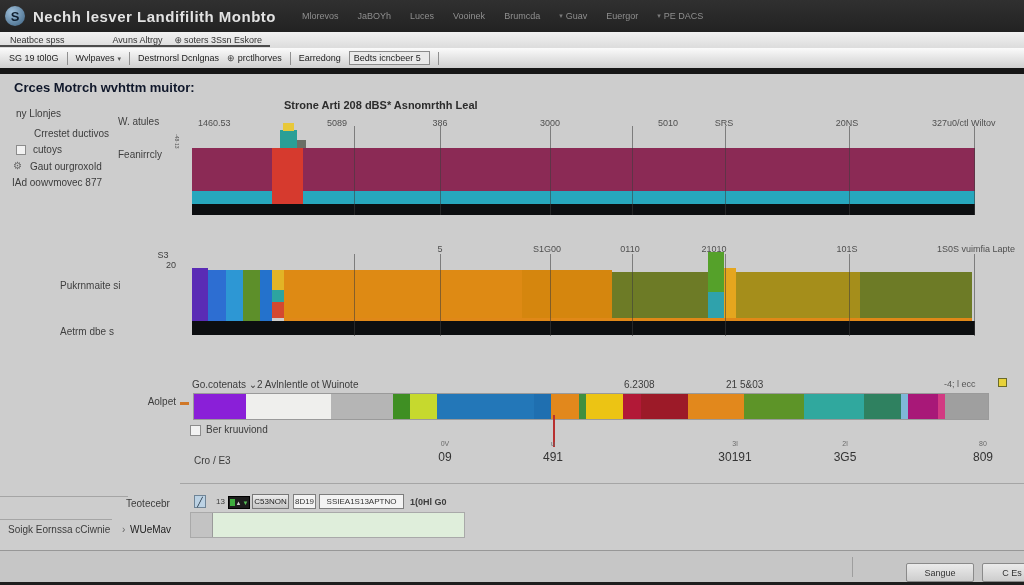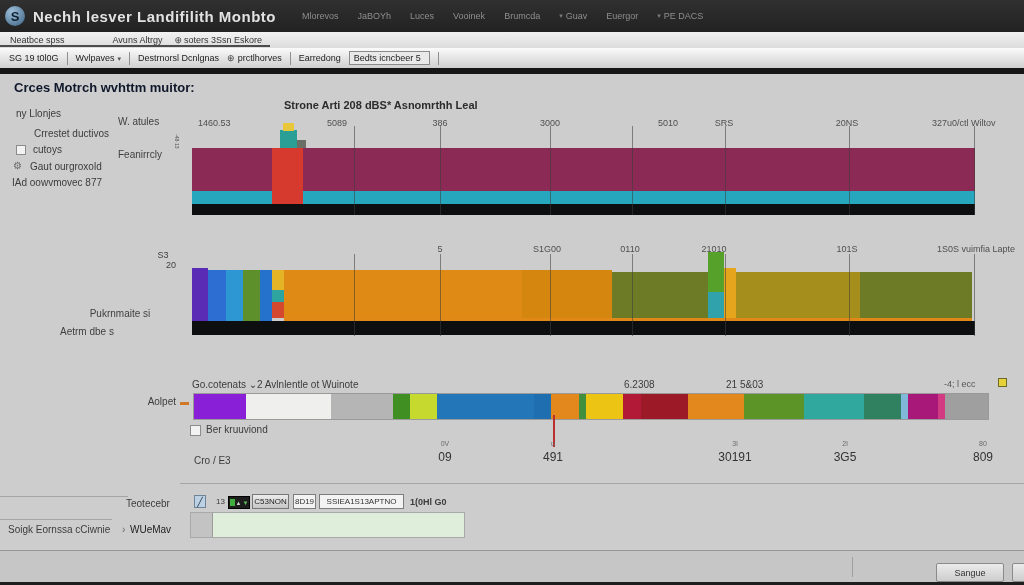--- a/index.html
+++ b/index.html
@@ -66,21 +66,21 @@
   #spin-box .tri2{font-size:6px;color:#57c057;line-height:6px;}
   .mini-btn{background:linear-gradient(#ececec,#c6c6c6);border:1px solid #777;font-size:8px;color:#222;
             display:flex;align-items:center;justify-content:center;box-sizing:border-box;}
   .mini-field{background:#f3f3f3;border:1px solid #7d7d7d;font-size:8px;color:#333;
               display:flex;align-items:center;justify-content:center;box-sizing:border-box;white-space:nowrap;overflow:hidden;}
   #green-bar{background:#dfeedb;border:1px solid #a9a9a9;box-sizing:border-box;}
   #green-bar .block{position:absolute;left:0;top:0;width:22px;height:100%;background:#c3c3c3;border-right:1px solid #9a9a9a;box-sizing:border-box;}
   
   #footer{left:0;top:550px;width:1024px;height:32px;background:#c6c6c6;border-top:1px solid #979797;box-sizing:border-box;}
   .footer-btn{background:linear-gradient(#ebebeb,#cdcdcd);border:1px solid #8a8a8a;border-radius:2px;
-              font-size:9px;color:#333;display:flex;align-items:center;justify-content:center;box-sizing:border-box;white-space:nowrap;margin-left:30px;}
+              font-size:9px;color:#333;display:flex;align-items:center;justify-content:center;box-sizing:border-box;white-space:nowrap;}
   #footer-sep{width:1px;height:20px;background:#9e9e9e;}
   #bottomstrip{left:0;top:582px;width:1024px;height:3px;background:#1e1e1e;}
   #legend-flag{width:9px;height:9px;background:#e8d23a;border:1px solid #6a6a2a;box-sizing:border-box;}
 </style>
 </head>
 <body>
 
 <div id="titlebar" class="abs">
   <div id="app-icon">S</div>
   <div id="app-title">Nechh lesver Landifilith Monbto</div>
@@ -159,21 +159,21 @@
       <div class="gridline" style="left: 248px;"></div>
       <div class="gridline" style="left: 358px;"></div>
       <div class="gridline" style="left: 440px;"></div>
       <div class="gridline" style="left: 533px;"></div>
       <div class="gridline" style="left: 657px;"></div>
       <div class="gridline" style="left: 782px;"></div>
     </div>
 
   <div class="abs axis-label" style="left:150px;top:176px;width:26px;text-align:center;font-size:9px;">S3</div>
   <div class="abs axis-label" style="left:150px;top:186px;width:26px;text-align:right;font-size:9px;">20</div>
-  <div class="abs axis-label" style="left:60px;top:206px;width:120px;text-align:center;margin-top:28px;">Pukrnmaite si</div>
+  <div class="abs axis-label" style="left:60px;top:206px;width:120px;text-align:left;">Pukrnmaite si</div>
   <div class="abs axis-label" style="left:60px;top:252px;width:120px;text-align:left;">Aetrm dbe s</div>
 
   <div class="abs tick-row" style="left:192px;top:170px;width:832px;">
     <span class="right-tick" style="left:745px;">1S0S vuimfia Lapte</span>
   <div class="tick" style="left: 100px; margin-top: 28px;">AA S01 0101V</div>
       <div class="tick" style="left: 248px;">5</div>
       <div class="tick" style="left: 355px;">S1G00</div>
       <div class="tick" style="left: 438px;">0110</div>
       <div class="tick" style="left: 522px;">21010</div>
       <div class="tick" style="left: 655px;">101S</div>

